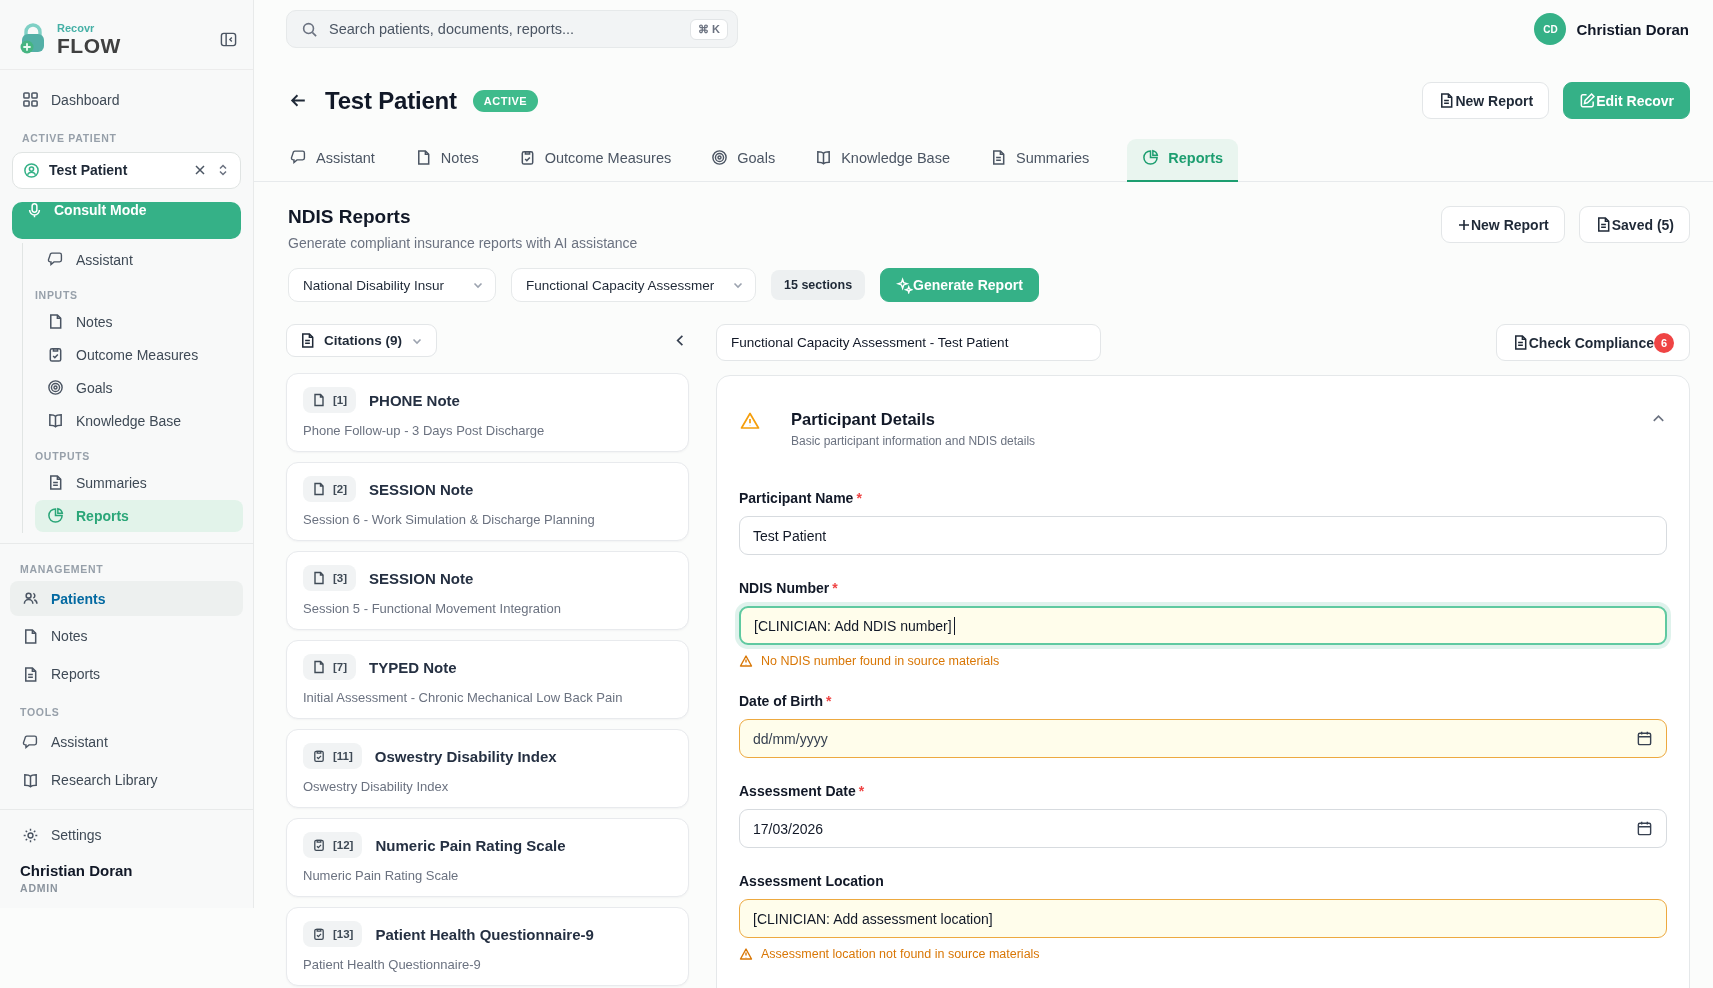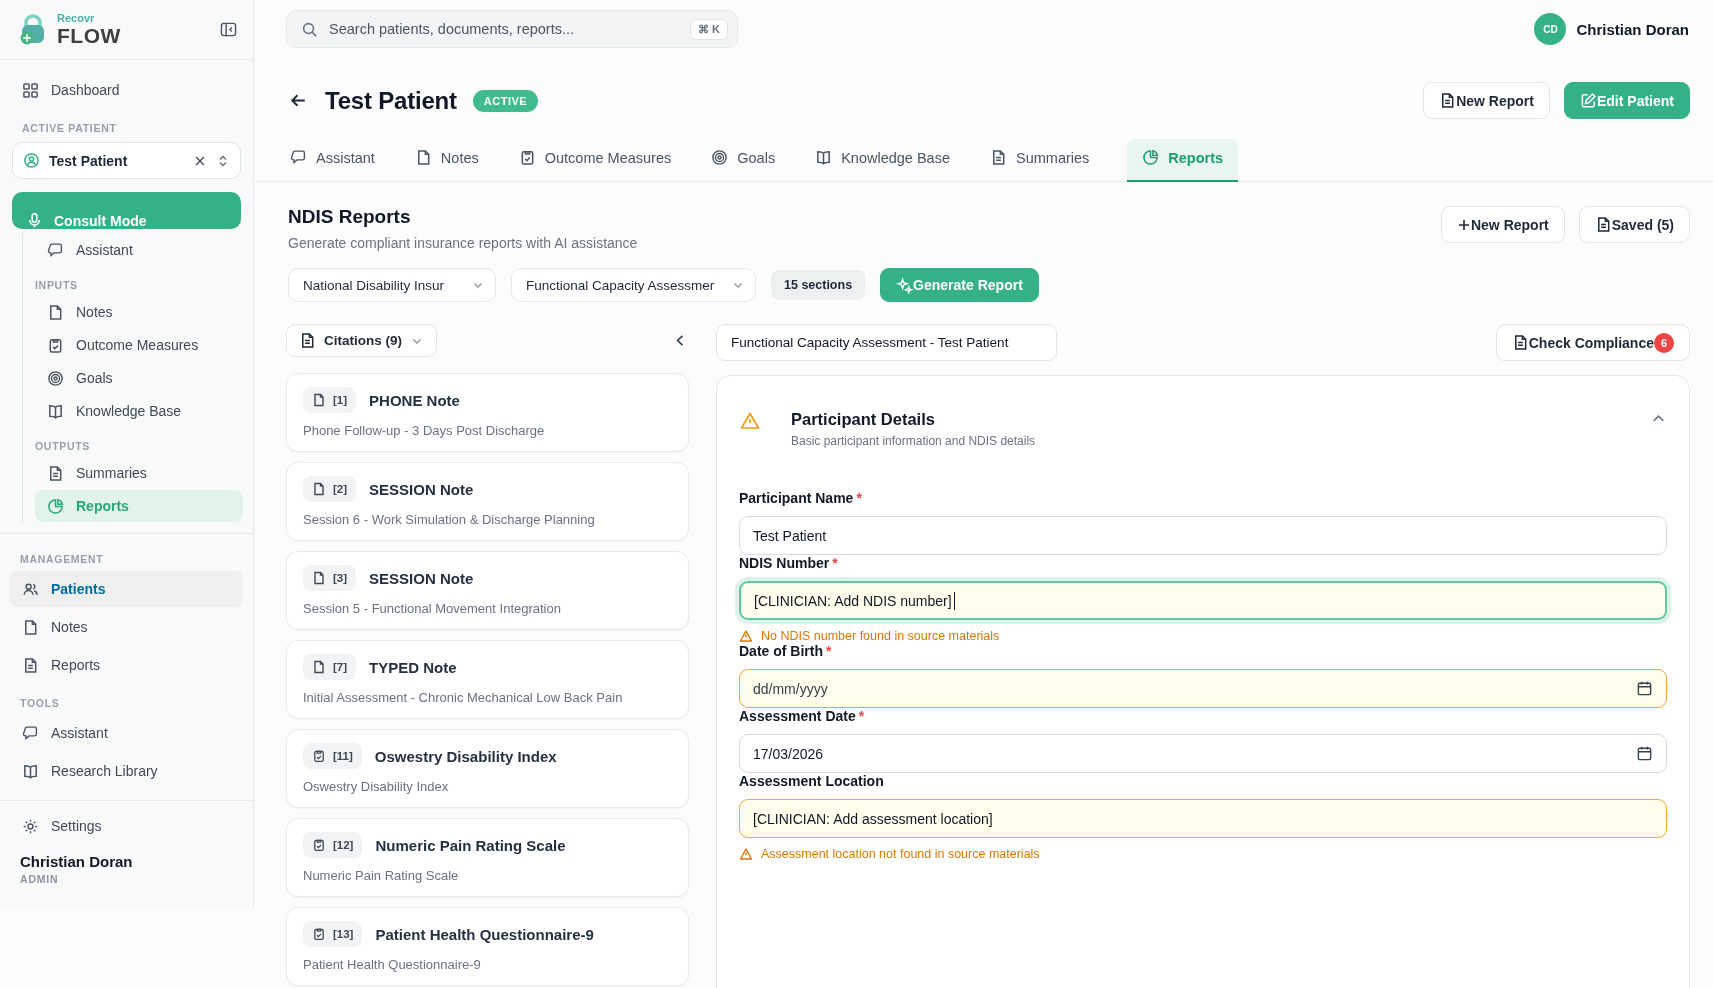--- a/index.html
+++ b/index.html
@@ -5,39 +5,39 @@
   * { margin:0; padding:0; box-sizing:border-box; }
   html,body { width:1713px; height:988px; overflow:hidden; }
   body { font-family:"Liberation Sans", sans-serif; background:#fbfcfb; color:#111827; position:relative; }
   .ic { width:17px; height:17px; flex:none; display:block; }
   .ic14 { width:14px; height:14px; flex:none; display:block; }
 
   
   .sidebar { position:absolute; left:0; top:0; width:254px; height:908px; background:#f8f9f9;
              border-right:1px solid #e8eaea; display:flex; flex-direction:column; }
   .sb-top { height:60px; display:flex; align-items:center; justify-content:space-between;
-            padding:0 16px 0 16px; border-bottom:1px solid #ececec; }
+            padding:0 16px 0 16px; border-bottom:1px solid #ececec;margin-top:10px; }
   .logo { display:flex; align-items:center; gap:7px; }
   .logo-text { display:flex; flex-direction:column; line-height:1; }
   .logo-top { font-size:11px; font-weight:700; color:#45b0a6; margin-bottom:1px; }
   .logo-main { font-size:21px; font-weight:800; color:#404040; letter-spacing:.5px; }
   .collapse-btn { color:#4b5563; background:none; border:none; cursor:pointer; display:flex; }
 
   .sb-item { display:flex; align-items:center; gap:12px; height:36px; margin:1px 10px;
              padding:0 12px; border-radius:8px; color:#3f4a56; font-size:14px; font-weight:500; cursor:pointer; }
   .sb-item .ic { color:#4b5563; }
   .sb-item.active-gray { background:#edf0ef; font-weight:600; color:#0369a1; }
   .sb-item.active-green { background:#e2f3ea; color:#2aa678; font-weight:600; }
   .sb-item.active-green .ic { color:#2aa678; }
   .sb-label { font-size:10.5px; font-weight:700; color:#97a0aa; letter-spacing:.7px; margin:13px 0 5px 22px; }
   .patient-pill { margin:3px 12px; background:#fff; border:1px solid #e0e4e3; border-radius:10px;
                   height:37px; display:flex; align-items:center; gap:9px; padding:0 10px; }
   .patient-pill .name { flex:1; font-weight:700; font-size:14px; color:#1f2937; }
   .consult-btn { margin:10px 12px 4px; background:#35b187; color:#fff; border:none; border-radius:10px;
-                 height:37px; display:flex; align-items:flex-end; gap:11px; padding:0 14px;
+                 height:37px; display:flex; align-items:flex-start; gap:11px; padding:0 14px;
                  font-weight:700; font-size:14px; cursor:pointer; }
   .submenu { border-left:1px solid #e1e5e4; margin-left:22px; }
   .submenu .sb-item { height:32px; margin:1px 10px 1px 12px; }
   .submenu .sb-label { margin-left:12px; }
   .sb-div { height:1px; background:#e8eaea; margin:10px 0 6px; }
   .sb-user { padding:8px 20px 14px; }
   .sb-user .nm { font-weight:700; font-size:15px; color:#111827; }
   .sb-user .rl { font-size:10.5px; color:#8b949e; letter-spacing:.8px; margin-top:3px; font-weight:600; }
 
   
@@ -96,32 +96,32 @@
                margin-bottom:10px; box-shadow:0 1px 2px rgba(16,24,40,.04); cursor:pointer; }
   .cite-top { display:flex; align-items:center; gap:13px; }
   .cite-pill { display:flex; align-items:center; gap:7px; background:#f1f3f4; border-radius:8px; padding:6px 9px;
                color:#3f4a56; }
   .cite-ref { font-size:11.5px; font-weight:600; }
   .cite-title { font-size:15px; font-weight:700; color:#253042; }
   .cite-sub { margin-top:10px; font-size:13px; color:#6b7280; }
 
   .editor-col { flex:1; }
   .editor-head { display:flex; justify-content:space-between; align-items:center; margin-bottom:14px; }
-  .report-title-box { width:341px; height:37px; border:1px solid #e3e6e8; background:#fff; border-radius:9px;
+  .report-title-box { width:385px; height:37px; border:1px solid #e3e6e8; background:#fff; border-radius:9px;
                       display:flex; align-items:center; padding:0 14px; font-size:13.5px; color:#111827; }
   .badge-red { min-width:20px; height:20px; border-radius:50%; background:#ef4444; color:#fff; font-size:11px;
                font-weight:700; display:flex; align-items:center; justify-content:center; }
   .editor-card { background:#fff; border:1px solid #e5e8ea; border-radius:14px; padding:34px 20px 40px; height:660px; }
   .sec-head { display:flex; align-items:flex-start; gap:30px; padding:0 2px; }
   .warn-tri { color:#f59e0b; }
   .sec-title { font-size:16.5px; font-weight:700; color:#111827; }
   .sec-sub { font-size:12px; color:#6b7280; margin-top:5px; }
   .sec-chev { margin-left:auto; background:none; border:none; color:#6b7280; cursor:pointer; display:flex; }
 
-  .field { padding:0 2px; }
+  .field { margin-top:25px; padding:0 2px; }
   .field.first { margin-top:42px; }
   .field-label { font-size:14px; font-weight:700; color:#111827; }
   .req { color:#ef4444; margin-left:3px; }
   .input { margin-top:10px; height:39px; border:1px solid #d7dbdf; border-radius:9px; background:#fff;
            display:flex; align-items:center; padding:0 13px; font-size:14px; color:#111827; cursor:text; }
   .input.warn-amber { border:1.5px solid #eda940; background:#fffdeb; }
   .input.focus-green { border:2px solid #5fc9a0; background:#fffdeb; box-shadow:0 0 0 4px rgba(53,177,135,.16); }
   .caret { width:1.5px; height:18px; background:#111827; margin-left:2px; }
   .input.date { justify-content:space-between; }
   .date-ph { color:#374151; }
@@ -326,21 +326,21 @@
           <path d="M4 2h7l3.5 3.5V16H4z"></path>
             <path d="M11 2v3.5h3.5M6.5 9h5M6.5 12h5"></path>
         </svg>
         <span>New Report</span>
       </button>
       <button class="btn green">
         <svg class="ic" viewBox="0 0 18 18" fill="none" stroke="#fff" stroke-width="1.6">
           <path d="M8 3H4a1.5 1.5 0 0 0-1.5 1.5V14A1.5 1.5 0 0 0 4 15.5h9.5A1.5 1.5 0 0 0 15 14v-4"></path>
           <path d="M13.3 2.2l2.5 2.5L9 11.5l-3.2.7.7-3.2z"></path>
         </svg>
-        <span>Edit Patient</span>
+        <span>Edit Recovr</span>
       </button>
     </div>
   </div>
 
   <div class="tabs">
     <div class="tab">
       <svg class="ic" viewBox="0 0 18 18" fill="none" stroke="currentColor" stroke-width="1.6">
         <path d="M2.5 4.5a2 2 0 0 1 2-2h9a2 2 0 0 1 2 2v6a2 2 0 0 1-2 2H7l-3.5 3v-3h-1a2 2 0 0 1-2-2z" transform="translate(1 0) scale(.92)"></path>
       </svg>
         <span>Assistant</span>

